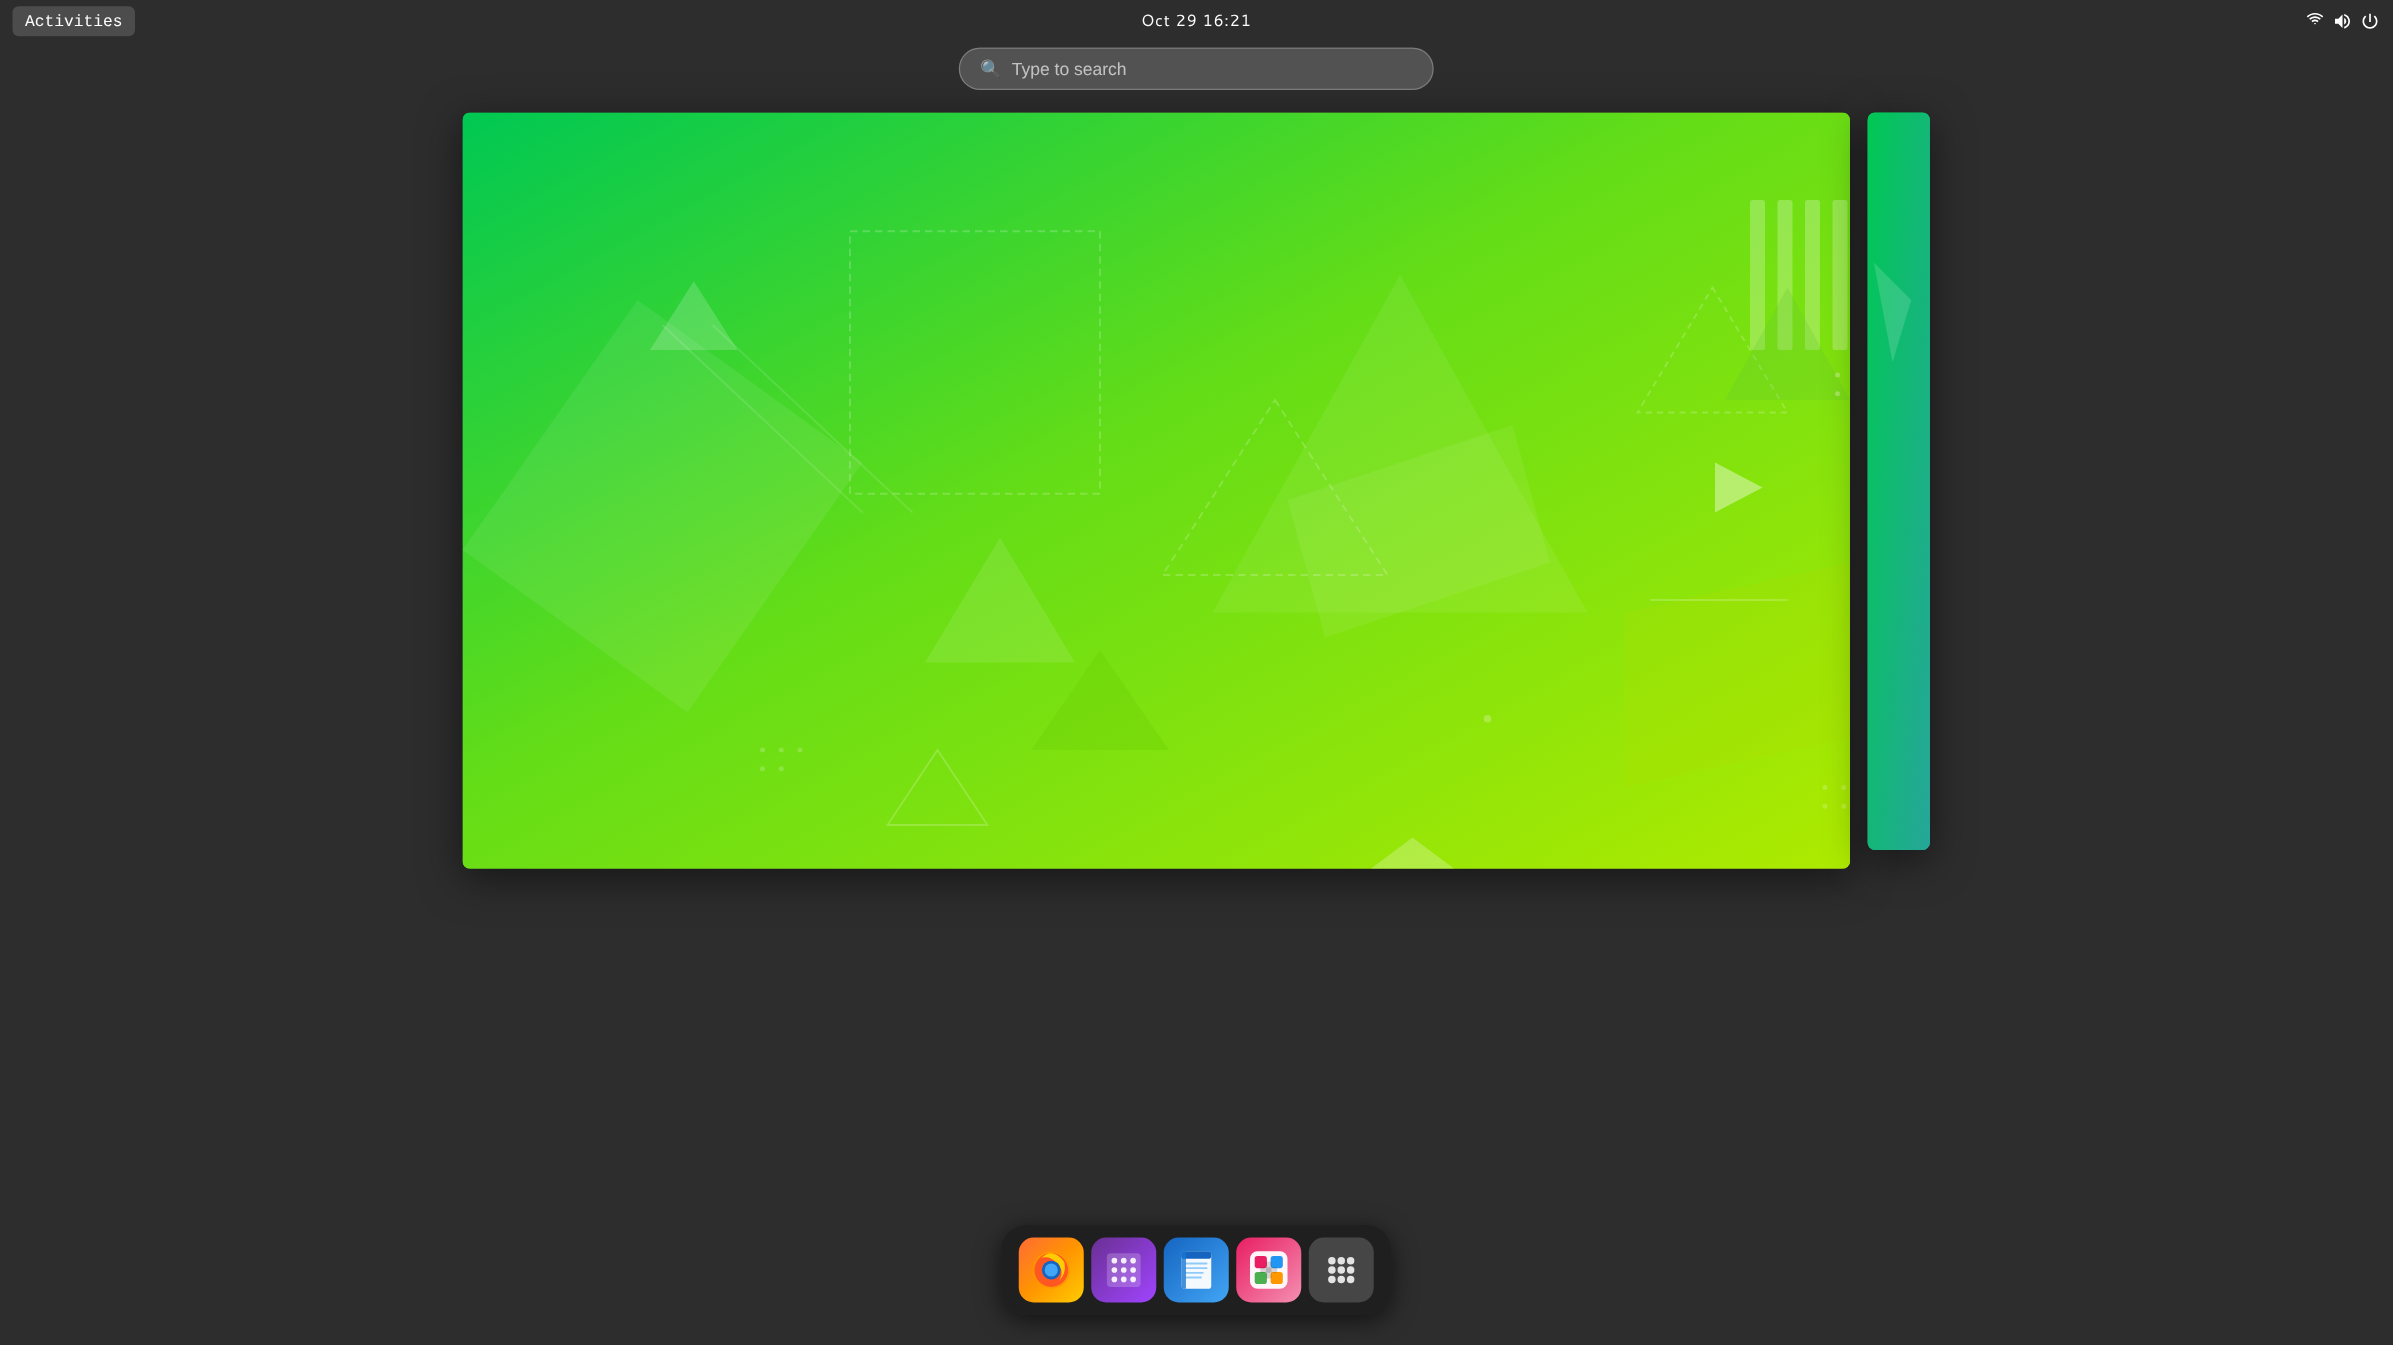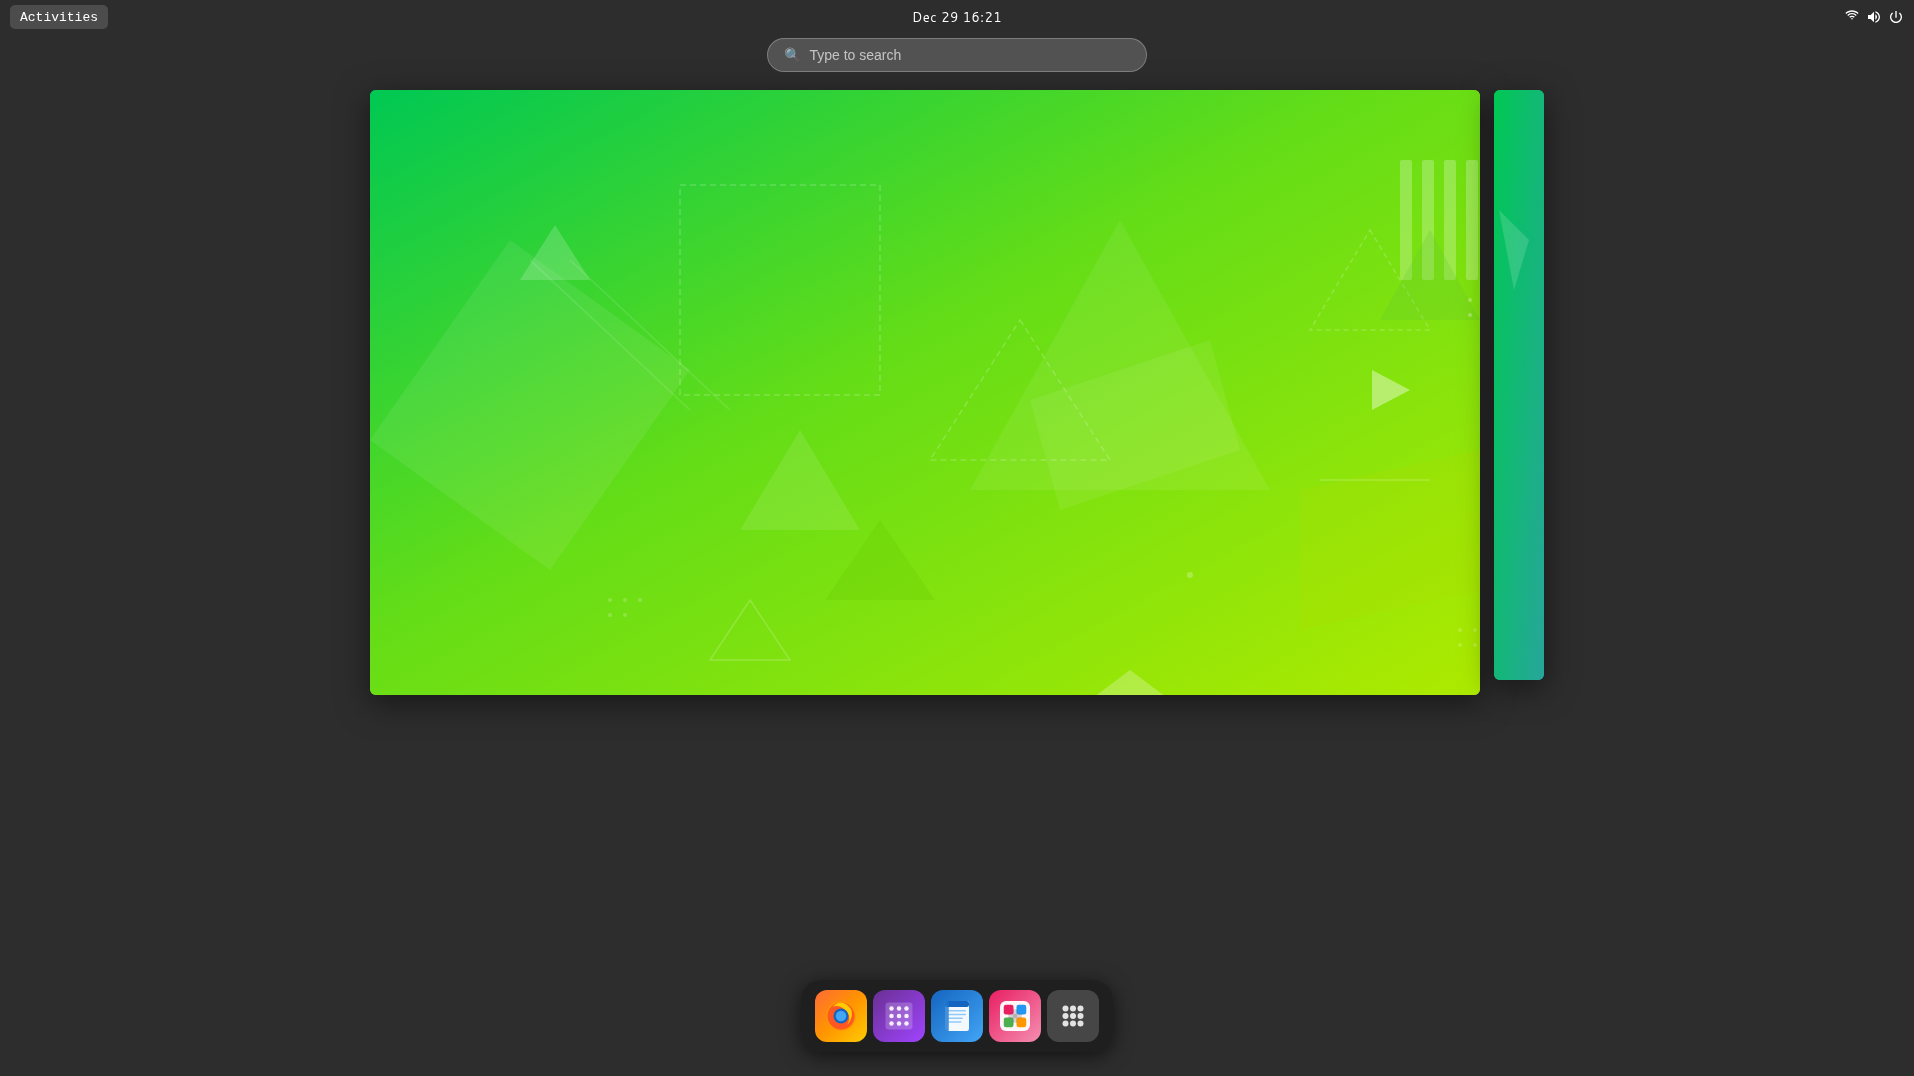--- a/index.html
+++ b/index.html
@@ -191,21 +191,21 @@
 
     .grid-icon {
       background: rgba(80,80,80,0.8);
     }
   </style>
 </head>
 <body>
 
 <div id="top-bar">
   <button id="activities-btn">Activities</button>
-  <div id="clock">Dec 29  16:21</div>
+  <div id="clock">Oct 29  16:21</div>
   <div id="system-icons">
 
     <svg viewBox="0 0 24 24" xmlns="http://www.w3.org/2000/svg">
       <path d="M12 2C8.13 2 4.61 3.57 2.09 6.09l1.41 1.41C5.68 5.35 8.7 4 12 4s6.32 1.35 8.5 3.5l1.41-1.41C19.39 3.57 15.87 2 12 2zm0 4c-2.76 0-5.26 1.12-7.07 2.93l1.41 1.41C7.63 8.95 9.72 8 12 8s4.37.95 5.66 2.34l1.41-1.41C17.26 7.12 14.76 6 12 6zm0 4c-1.66 0-3.16.67-4.24 1.76l1.41 1.41C9.86 12.46 10.88 12 12 12s2.14.46 2.83 1.17l1.41-1.41C15.16 10.67 13.66 10 12 10zm0 4c-.55 0-1.05.22-1.41.59L12 16l1.41-1.41C13.05 14.22 12.55 14 12 14z"></path>
     </svg>
 
     <svg viewBox="0 0 24 24" xmlns="http://www.w3.org/2000/svg">
       <path d="M3 9v6h4l5 5V4L7 9H3zm13.5 3c0-1.77-1.02-3.29-2.5-4.03v8.05c1.48-.73 2.5-2.25 2.5-4.02zM14 3.23v2.06c2.89.86 5 3.54 5 6.71s-2.11 5.85-5 6.71v2.06c4.01-.91 7-4.49 7-8.77s-2.99-7.86-7-8.77z"></path>
     </svg>
 

